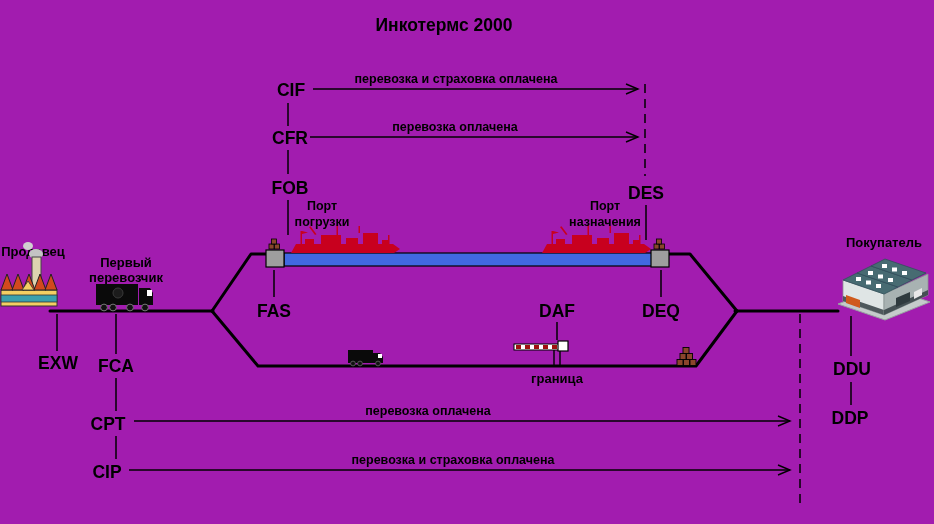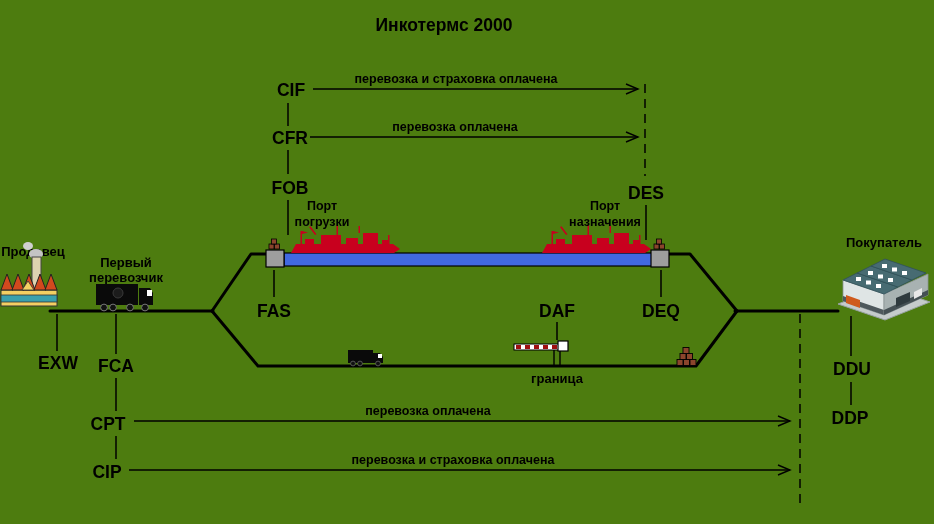--- a/index.html
+++ b/index.html
@@ -1,16 +1,16 @@
 <!DOCTYPE html>
 <html><head>
 <meta charset="utf-8">
 <style>
   html,body{margin:0;padding:0;background:#ffffff;}
-  .stage{width:934px;height:524px;position:relative;background:#4d7c0f;overflow:hidden;}
+  .stage{width:934px;height:524px;position:relative;background:#a21caf;overflow:hidden;}
   svg{display:block;}
   text{font-family:"Liberation Sans","DejaVu Sans",sans-serif;font-weight:bold;fill:#000;}
   .title{font-size:17.5px;text-anchor:middle;}
   .term{font-size:17.5px;text-anchor:middle;}
   .small{font-size:13px;text-anchor:middle;}
   .tiny{font-size:12.5px;text-anchor:middle;}
   .route{stroke:#000;stroke-width:3;fill:none;stroke-linejoin:round;stroke-linecap:round;}
   .conn{stroke:#000;stroke-width:1.5;fill:none;}
   .arrow{stroke:#000;stroke-width:1.4;fill:none;}
   .dash{stroke:#000;stroke-width:1.5;stroke-dasharray:9 6;fill:none;}

